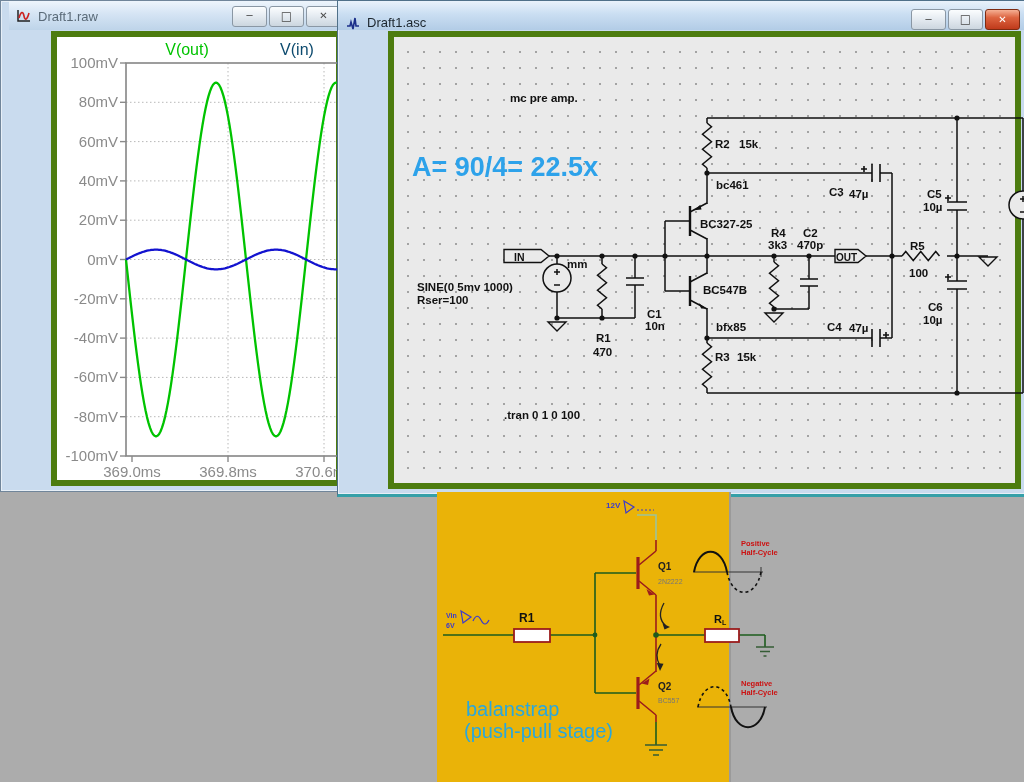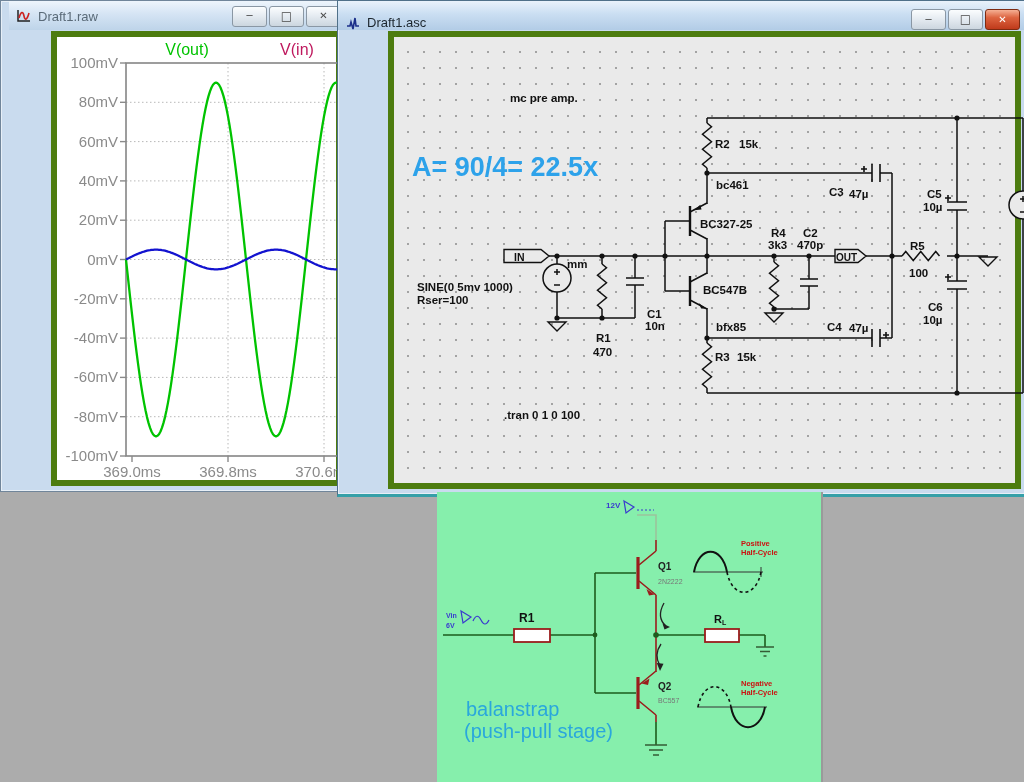--- a/index.html
+++ b/index.html
@@ -27,22 +27,22 @@
   .client{position:absolute;left:4px;right:4px;top:30px;bottom:5px;
           border:6px solid #4d7c0f;background:#ffffff;margin-left:46px;}
   .client.schem{background-color:#eaeaea;
      background-image:radial-gradient(circle,#a3a3a3 0 0.9px,rgba(0,0,0,0) 1px);
      background-size:16px 16px;background-position:6px 7px;}
   .legend{position:absolute;top:4px;font-size:16px;font-weight:normal;}
   svg{position:absolute;left:0;top:0;}
   .schem-label{font-family:"Liberation Sans",sans-serif;font-weight:bold;
                font-size:11.5px;fill:#111;}
   .axis-label{font-family:"Liberation Sans",sans-serif;font-size:15px;fill:#8a8a8a;}
-  .img-panel{position:absolute;left:437px;top:492px;width:384px;height:290px;
-             background:#86efac;box-shadow:2px 0 0 #9a9a9a;}
+  .img-panel{position:absolute;left:437px;top:492px;width:292px;height:290px;
+             background:#eab308;box-shadow:2px 0 0 #9a9a9a;}
 </style>
 </head>
 <body>
 
 <div class="win win-left">
   <div class="titlebar">
     <svg width="16" height="16" style="position:static">
       <path d="M2,2 V13 H14" stroke="#222" stroke-width="1.5" fill="none"></path>
       <path d="M3,10 C5,3 7,3 8,8 C9,13 11,12 13,5" stroke="#cc2222" stroke-width="1.6" fill="none"></path>
     </svg>
@@ -54,21 +54,21 @@
       <div class="wbtn maxg">
           <span class="g">□</span>
         </div>
       <div class="wbtn">
           <span class="g">✕</span>
         </div>
     </div>
   </div>
   <div class="client">
     <span class="legend" style="left: 95px; width: 70px; text-align: center; color: rgb(0, 195, 0);">V(out)</span>
-    <span class="legend" style="left: 210px; width: 60px; text-align: center; color: #be185d;">V(in)</span>
+    <span class="legend" style="left: 210px; width: 60px; text-align: center; color: #0c4a6e;">V(in)</span>
     <svg id="plot-canvas" width="327" height="453" viewBox="5 31 327 453">
         <line x1="74" y1="96.29999999999998" x2="293" y2="96.29999999999998" stroke="#b8b8b8" stroke-width="1" stroke-dasharray="1.5,2.5"></line>
         <line x1="74" y1="135.6" x2="293" y2="135.6" stroke="#b8b8b8" stroke-width="1" stroke-dasharray="1.5,2.5"></line>
         <line x1="74" y1="174.89999999999998" x2="293" y2="174.89999999999998" stroke="#b8b8b8" stroke-width="1" stroke-dasharray="1.5,2.5"></line>
         <line x1="74" y1="214.2" x2="293" y2="214.2" stroke="#b8b8b8" stroke-width="1" stroke-dasharray="1.5,2.5"></line>
         <line x1="74" y1="253.5" x2="293" y2="253.5" stroke="#b8b8b8" stroke-width="1" stroke-dasharray="1.5,2.5"></line>
         <line x1="74" y1="292.8" x2="293" y2="292.8" stroke="#b8b8b8" stroke-width="1" stroke-dasharray="1.5,2.5"></line>
         <line x1="74" y1="332.1" x2="293" y2="332.1" stroke="#b8b8b8" stroke-width="1" stroke-dasharray="1.5,2.5"></line>
         <line x1="74" y1="371.4" x2="293" y2="371.4" stroke="#b8b8b8" stroke-width="1" stroke-dasharray="1.5,2.5"></line>
         <line x1="74" y1="410.70000000000005" x2="293" y2="410.70000000000005" stroke="#b8b8b8" stroke-width="1" stroke-dasharray="1.5,2.5"></line>

